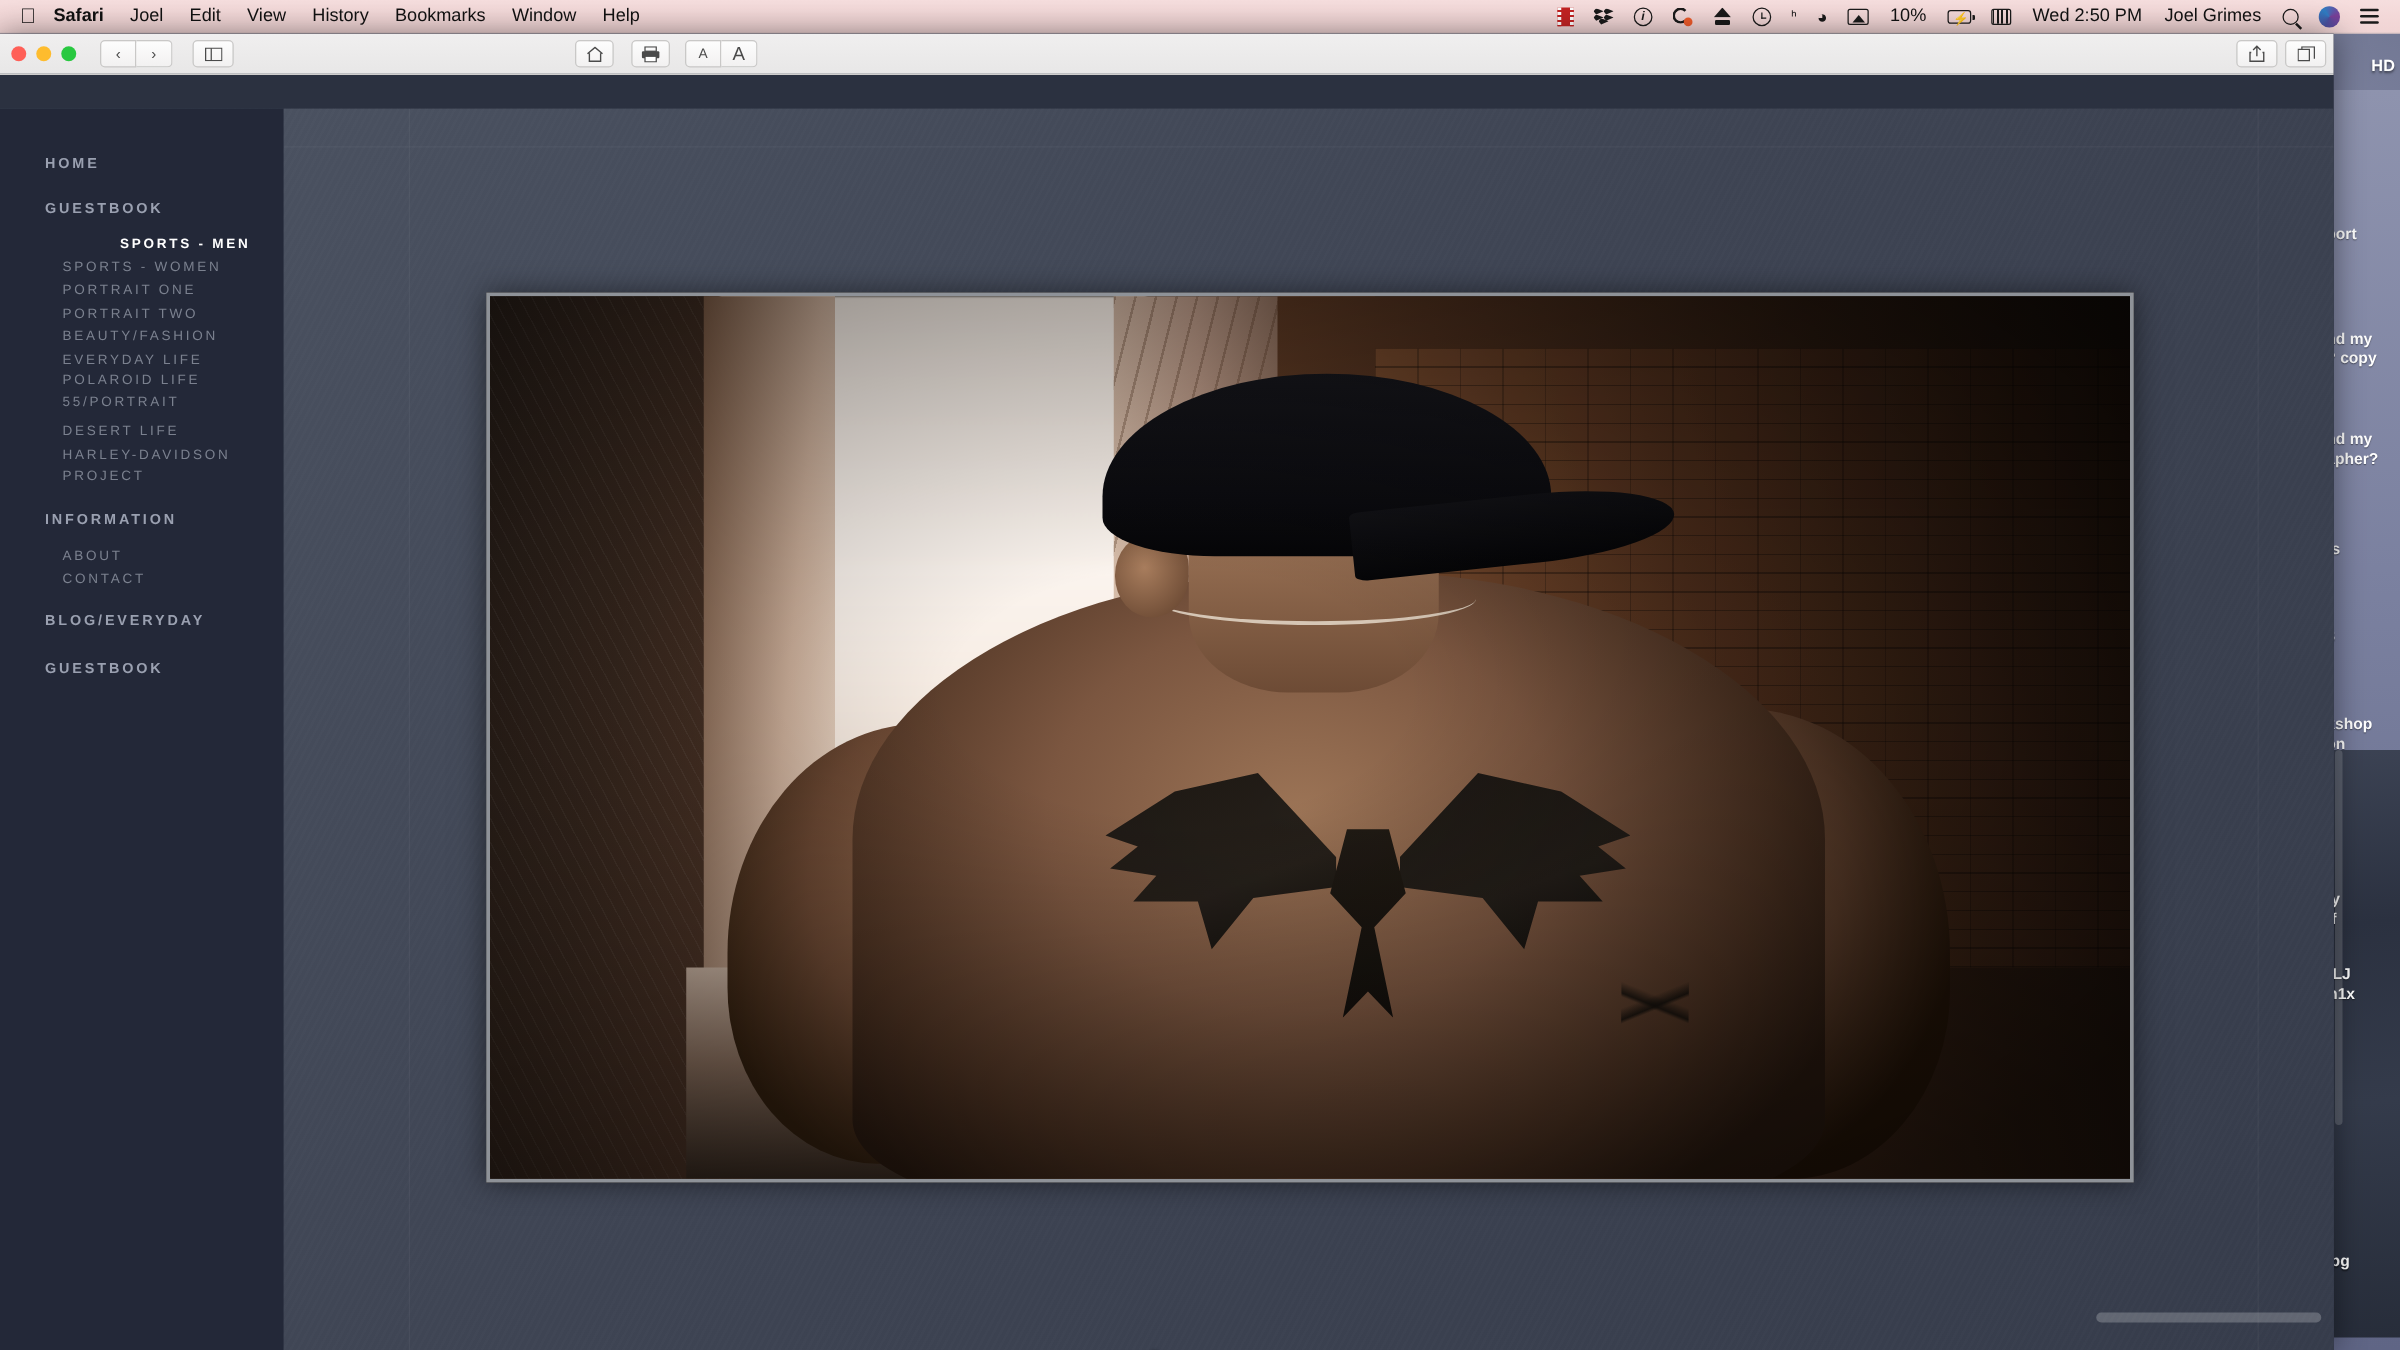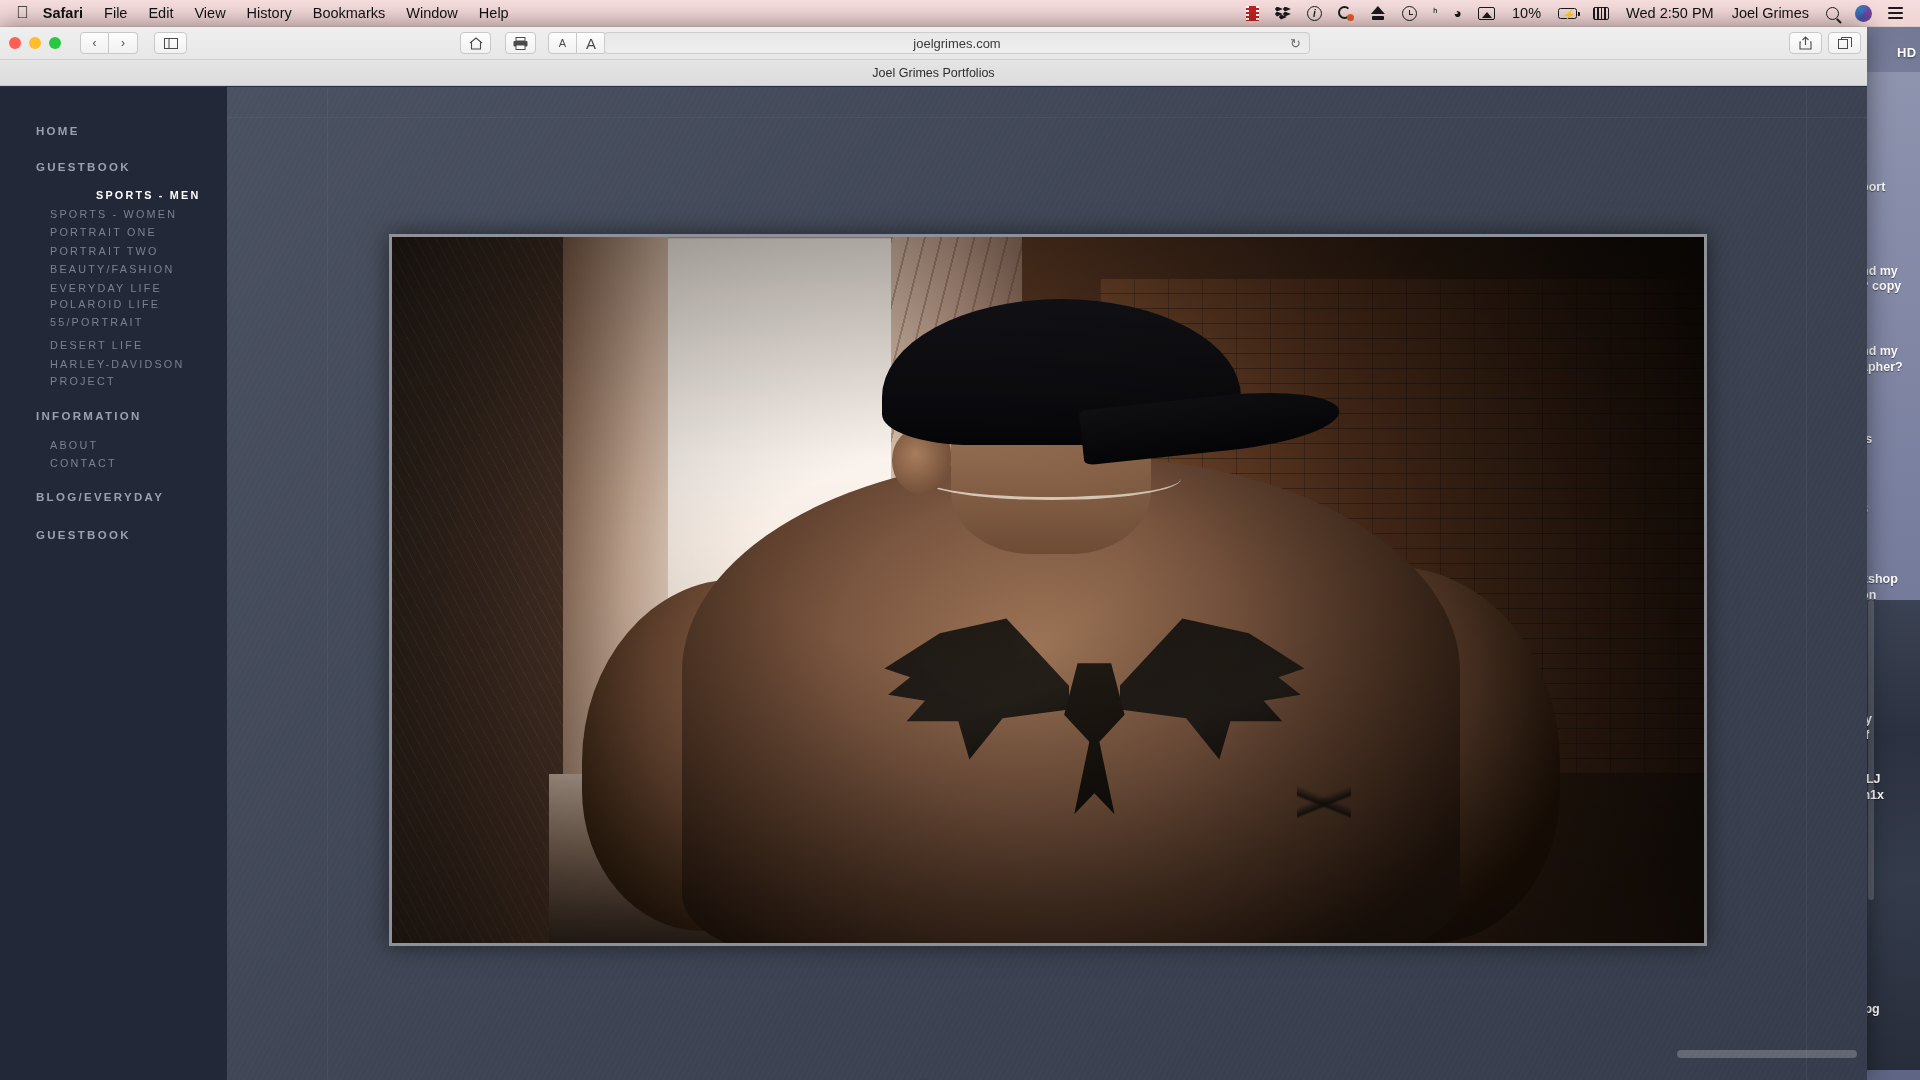--- a/index.html
+++ b/index.html
@@ -372,21 +372,21 @@
   </div>
 
   <div id="bg-plus">+</div>
   <div id="bg-hd">HD</div>
   <div id="bg-scroll"></div>
 </div>
 
 <div id="menubar">
   <span class="apple"></span>
   <span class="mi app">Safari</span>
-  <span class="mi">File</span>
+  <span class="mi">Joel</span>
   <span class="mi">Edit</span>
   <span class="mi">View</span>
   <span class="mi">History</span>
   <span class="mi">Bookmarks</span>
   <span class="mi">Window</span>
   <span class="mi">Help</span>
 
   <div id="menu-right">
     <span class="ic">
         <span class="film-icon"></span>
@@ -483,42 +483,35 @@
         <rect x="3" y="0.5" width="9" height="3.5" fill="none" stroke="#4a4a4a"></rect>
         <rect x="0.5" y="4" width="14" height="5.5" rx="1" fill="#4a4a4a"></rect>
         <rect x="3" y="8" width="9" height="4.5" fill="#fff" stroke="#4a4a4a"></rect>
       </svg>
     </span>
     <div class="tb-group" style="position:absolute;left:548px">
       <span class="tb-btn" style="font-size:11px">A</span>
       <span class="tb-btn" style="font-size:15px">A</span>
     </div>
 
-    <div id="urlbar">
-      <span>joelgrimes.com</span>
-      <span id="reload">↻</span>
-    </div>
 
     <span class="tb-btn" style="position:absolute;left:1789px;width:33px">
       <svg width="13" height="14" viewBox="0 0 13 14">
         <path d="M6.5 1 V9 M3.5 4 L6.5 1 L9.5 4" fill="none" stroke="#4a4a4a" stroke-width="1.1"></path>
         <path d="M2 6 H1 V13 H12 V6 H11" fill="none" stroke="#4a4a4a" stroke-width="1.1"></path>
       </svg>
     </span>
     <span class="tb-btn" style="position:absolute;left:1828px;width:33px">
       <svg width="14" height="13" viewBox="0 0 14 13">
         <rect x="0.5" y="2.5" width="9" height="9" fill="none" stroke="#4a4a4a"></rect>
         <path d="M3.5 2.5 V0.5 H13.5 V10" fill="none" stroke="#4a4a4a"></path>
       </svg>
     </span>
   </div>
 
-  <div id="tabbar">
-    <span>Joel Grimes Portfolios</span>
-  </div>
 
   <div id="page">
 
     <nav id="sidebar">
       <div class="nav-head">HOME</div>
       <div class="nav-gap"></div>
       <div class="nav-head">GUESTBOOK</div>
       <div style="height:7px"></div>
       <div class="nav-sub active">SPORTS - MEN</div>
       <div class="nav-sub">SPORTS - WOMEN</div>

